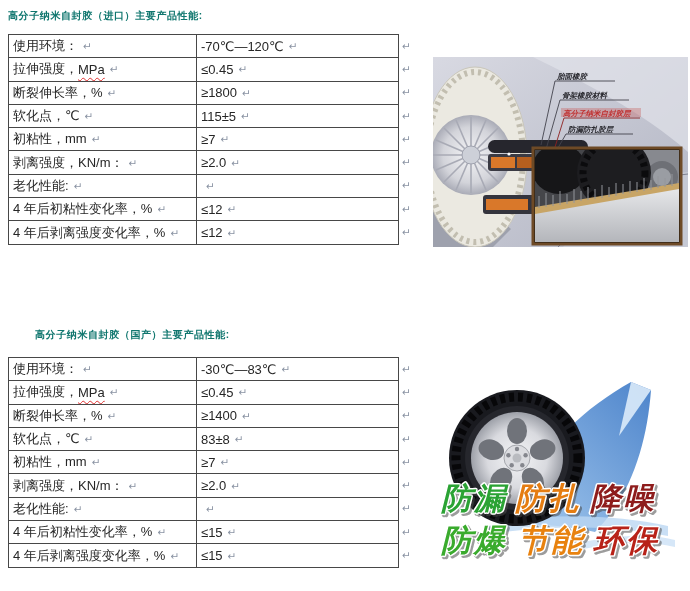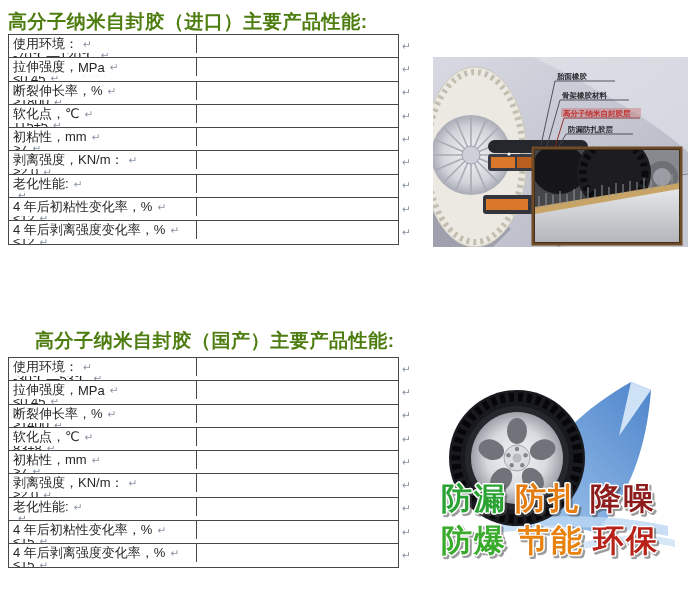--- a/index.html
+++ b/index.html
@@ -1,38 +1,38 @@
 <!DOCTYPE html>
 <html><head>
 <meta charset="utf-8">
 <style>
   html,body{margin:0;padding:0;background:#fff;}
   .page{position:relative;width:690px;height:591px;background:#ffffff;overflow:hidden;
         font-family:"Liberation Sans","DejaVu Sans",sans-serif;}
-  .heading{position:absolute;left:8px;margin:0;font-size:19px;font-weight:bold;
-           color:#4d7c0f;letter-spacing:.6px;white-space:nowrap;}
+  .heading{position:absolute;left:8px;margin:0;font-size:10px;font-weight:bold;
+           color:#0f766e;letter-spacing:.6px;white-space:nowrap;}
   .heading1{top:9px;}
   .heading2{top:328px;margin-left:27px;}
   .tbl{position:absolute;left:8px;width:391px;border:1px solid #474747;background:#fff;box-sizing:border-box;}
   .tbl1{top:34px;}
   .tbl2{top:357px;}
-  .row{display:flex;height:22.3px;border-bottom:1px solid #474747;align-items:stretch;flex-direction:column;}
+  .row{display:flex;height:22.3px;border-bottom:1px solid #474747;align-items:stretch;}
   .row:last-child{border-bottom:none;}
   .cell{display:flex;align-items:center;font-size:13px;color:#262626;box-sizing:border-box;
         white-space:nowrap;overflow:hidden;}
   .c-label{width:188px;border-right:1px solid #474747;padding-left:4px;}
   .c-value{flex:1;padding-left:4px;}
   .mark{color:#8a93a3;font-size:10.5px;margin-left:5px;flex:none;}
   .squiggly{text-decoration-line:underline;text-decoration-style:wavy;
             text-decoration-color:#e03030;text-decoration-thickness:1px;text-underline-offset:3px;}
   .endcol{position:absolute;left:402px;width:14px;display:flex;flex-direction:column;}
   .endcol1{top:34px;}
   .endcol2{top:357px;}
   .endcol span{height:23.3px;display:flex;align-items:center;color:#8a93a3;font-size:10.5px;}
-  .figure{position:absolute;}
+  .figure{position:absolute;font-style:italic;}
   .fig1{left:433px;top:57px;width:255px;height:190px;}
   .fig2{left:433px;top:374px;width:255px;height:194px;}
   svg{display:block;}
   .flabel{font-size:7.5px;font-weight:bold;font-family:"Liberation Sans",sans-serif;}
   .blabel{font-size:31px;font-weight:bold;font-family:"Liberation Sans",sans-serif;
           stroke:#ffffff;stroke-width:3px;paint-order:stroke;stroke-linejoin:round;
           filter:drop-shadow(2px 2px 0 rgba(75,75,75,.55));letter-spacing:2px;}
 </style>
 </head>
 <body>
@@ -253,21 +253,21 @@
 
   <h1 class="heading heading2">高分子纳米自封胶（国产）主要产品性能:</h1>
 
   <div class="tbl tbl2">
     <div class="row">
       <div class="cell c-label">
           <span>使用环境：</span>
           <span class="mark">↵</span>
         </div>
       <div class="cell c-value">
-          <span>-30℃—53℃</span>
+          <span>-30℃—83℃</span>
           <span class="mark">↵</span>
         </div>
     </div>
     <div class="row">
       <div class="cell c-label">
           <span>拉伸强度，</span>
           <span class="squiggly">MPa</span>
           <span class="mark">↵</span>
         </div>
       <div class="cell c-value">

